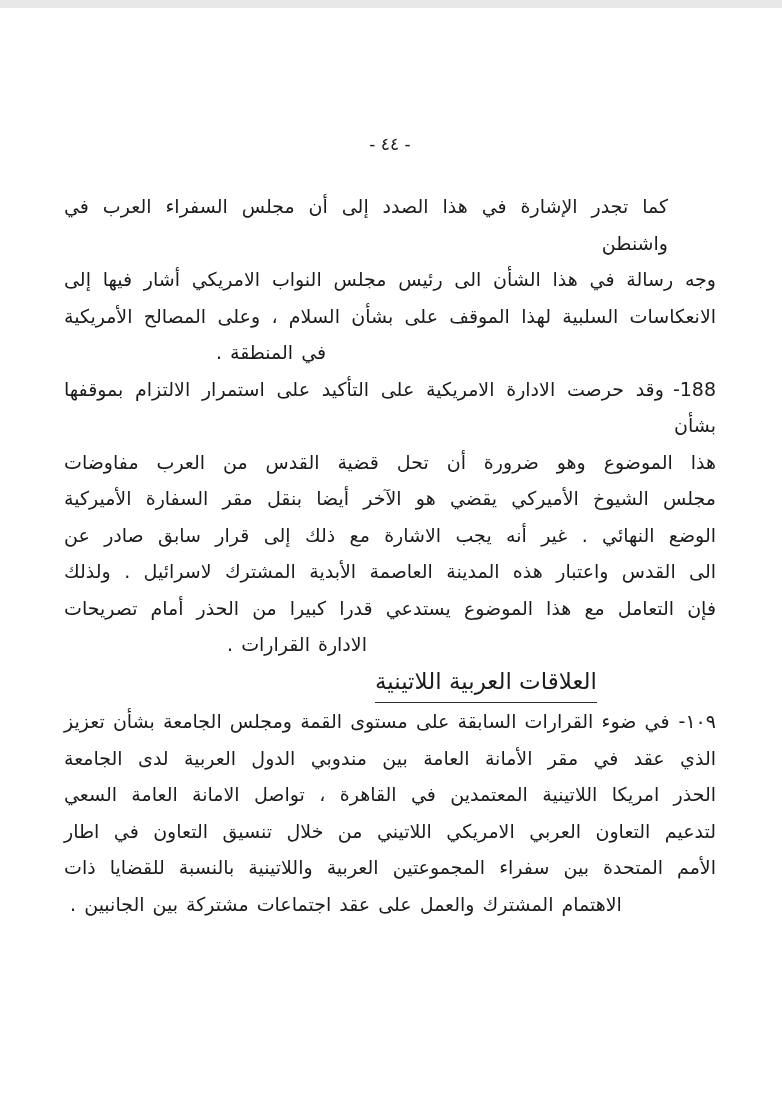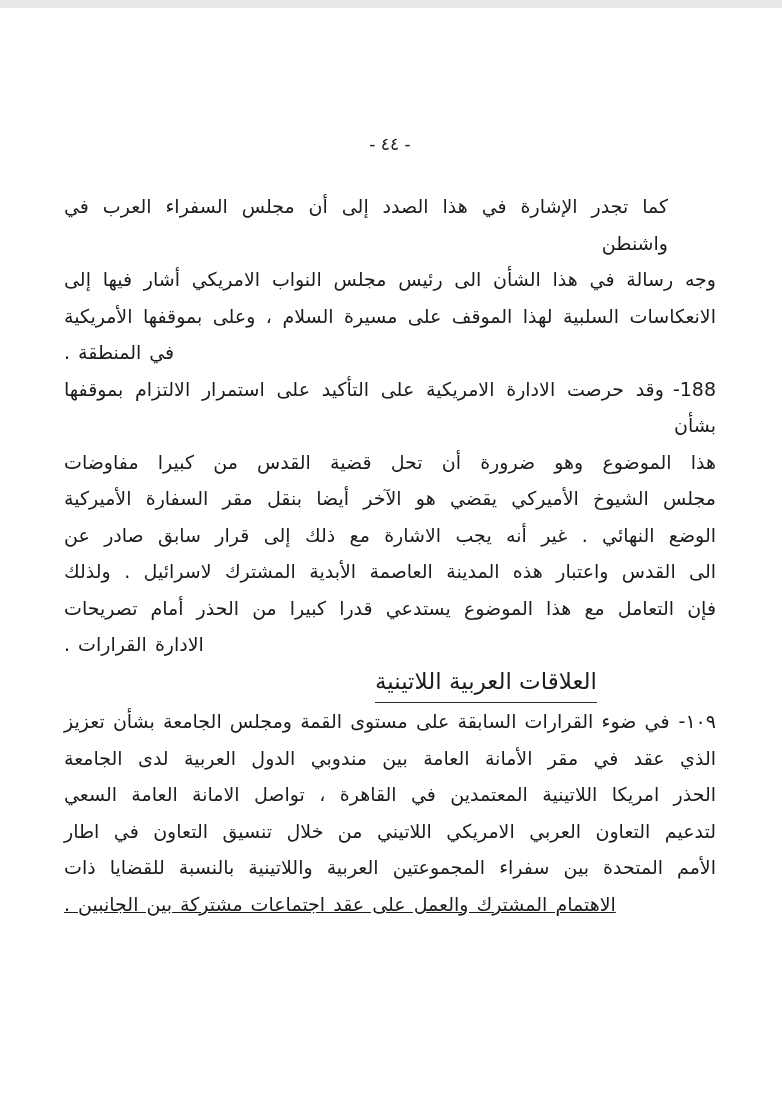--- a/index.html
+++ b/index.html
@@ -29,34 +29,34 @@
     font-size: 17px;
     line-height: 28px;
     letter-spacing: 3px;
     margin-bottom: 30px;
     color: #222222;
   }
   .line {
     font-size: 19px;
     line-height: 36.5px;
     min-height: 36.5px;
-    text-align: left;
+    text-align: center;
     word-spacing: 2px;
   }
   
   .just {
     text-align: justify;
     text-align-last: justify;
   }
   
   .indent-first { padding-right: 48px; }
   
   .close-a { padding-right: 238px; }
   .close-b { padding-right: 186px; }
-  .close-c { padding-right: 88px; text-decoration: underline;  }
+  .close-c { padding-right: 88px;  }
   .pnum {
     display: inline-block;
     margin-left: 9px;
     white-space: nowrap;
   }
   .heading-row {
     text-align: right;
     padding-right: 119px;
     line-height: 36.5px;
     min-height: 36.5px;
@@ -72,29 +72,29 @@
 <body>
 
 <div class="page">
   <div class="content">
 
     <div class="pagenum">- ٤٤ -</div>
 
     <div>
       <div class="line just indent-first">كما تجدر الإشارة في هذا الصدد إلى أن مجلس السفراء العرب في واشنطن</div>
       <div class="line just">وجه رسالة في هذا الشأن الى رئيس مجلس النواب الامريكي أشار فيها إلى</div>
-      <div class="line just">الانعكاسات السلبية لهذا الموقف على مسيرة السلام ، وعلى بموقفها الأمريكية</div>
+      <div class="line just">الانعكاسات السلبية لهذا الموقف على بشأن السلام ، وعلى المصالح الأمريكية</div>
       <div class="line close-a">في المنطقة .</div>
     </div>
 
     <div>
       <div class="line just">
         <span class="pnum">188-</span><span>وقد حرصت الادارة الامريكية على التأكيد على استمرار الالتزام بموقفها بشأن</span>
       </div>
-      <div class="line just">هذا الموضوع وهو ضرورة أن تحل قضية القدس من كبيرا مفاوضات</div>
+      <div class="line just">هذا الموضوع وهو ضرورة أن تحل قضية القدس من العرب مفاوضات</div>
       <div class="line just">مجلس الشيوخ الأميركي يقضي هو الآخر أيضا بنقل مقر السفارة الأميركية</div>
       <div class="line just">الوضع النهائي . غير أنه يجب الاشارة مع ذلك إلى قرار سابق صادر عن</div>
       <div class="line just">الى القدس واعتبار هذه المدينة العاصمة الأبدية المشترك لاسرائيل . ولذلك</div>
       <div class="line just">فإن التعامل مع هذا الموضوع يستدعي قدرا كبيرا من الحذر أمام تصريحات</div>
       <div class="line close-b">الادارة القرارات .</div>
     </div>
 
     <div class="heading-row">
       <span class="heading-text">العلاقات العربية اللاتينية</span>
     </div>

